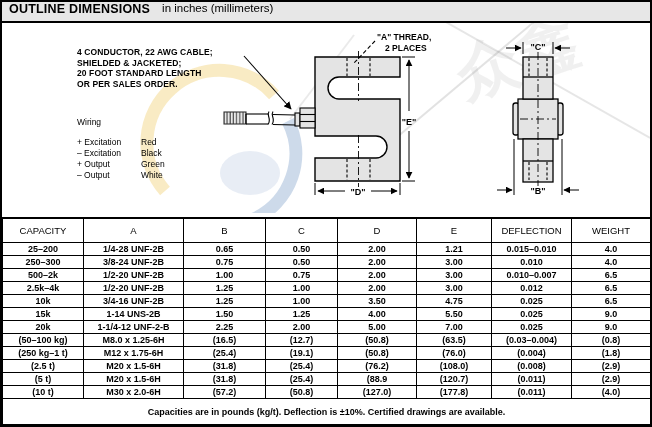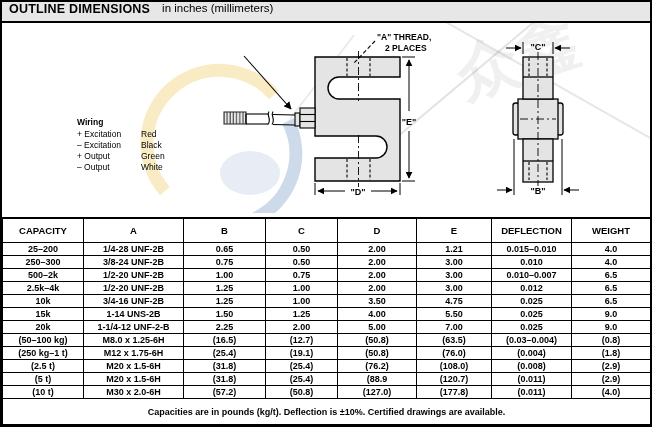--- a/index.html
+++ b/index.html
@@ -7,46 +7,52 @@
   body { width:652px; height:427px; font-family:"Liberation Sans",sans-serif; color:#000; }
   .page { width:652px; height:427px; border:2px solid #000; display:flex; flex-direction:column; background:#fff; overflow:hidden; position:relative; }
 
   .title-bar { height:21px; background:#e7e7e7; border-bottom:2px solid #000; display:flex; padding:0 7px; flex:0 0 auto; }
   .title-bold { font-weight:bold; font-size:12.5px; letter-spacing:.2px; }
   .title-rest { font-size:11.5px; margin-left:12px; }
 
   .diagram { position:relative; flex:1 1 auto; overflow:hidden; }
   .note { position:absolute; left:75px; top:24px; font-size:8.5px; font-weight:bold; line-height:10.5px; letter-spacing:.1px; z-index:3; }
   .wiring { position:absolute; left:75px; top:94px; font-size:8.5px; z-index:3; }
-  .wiring-heading { font-weight:bold; line-height:11px; margin-bottom:1px; }
+  .wiring-heading { font-weight:normal; line-height:11px; margin-bottom:9px; }
   .wiring-row { display:flex; line-height:11px;align-items:flex-end; }
   .wiring-signal { width:64px; }
   svg.draw { position:absolute; left:0; top:0; z-index:2; }
   svg .dim  { font:bold 9px "Liberation Sans",sans-serif; }
   svg .lbl  { font:bold 8.5px "Liberation Sans",sans-serif; }
   svg .wm-text { font:bold 62px "DejaVu Sans",sans-serif; fill:#8a8a8a; opacity:.12; }
 
   .dim-table { width:100%; border-collapse:collapse; table-layout:fixed; flex:0 0 auto; border-top:2px solid #000; }
   .dim-table th, .dim-table td { border:1.2px solid #000; text-align:center; white-space:nowrap; overflow:hidden; padding:0 2px; }
-  .dim-table thead th { height:25px; font-size:9.5px; font-weight:bold; }
+  .dim-table thead th { height:25px; font-size:9.5px; font-weight:normal; }
   .dim-table tbody td { height:13px; font-size:9px; font-weight:bold; }
   .dim-table tfoot td { height:26px; font-size:9px; font-weight:bold; }
 </style>
 </head>
 <body>
 
 <div class="page">
 
   <div class="title-bar">
     <span class="title-bold">OUTLINE DIMENSIONS</span>
     <span class="title-rest">in inches (millimeters)</span>
   </div>
 
   <div class="diagram">
 
+    <div class="note">
+      <div>4 CONDUCTOR, 22 AWG CABLE;</div>
+      <div>SHIELDED &amp; JACKETED;</div>
+      <div>20 FOOT STANDARD LENGTH</div>
+      <div>OR PER SALES ORDER.</div>
+    </div>
 
     <div class="wiring">
       <div class="wiring-heading">Wiring</div>
       <div class="wiring-row">
         <span class="wiring-signal">+ Excitation</span>
         <span>Red</span>
       </div>
       <div class="wiring-row">
         <span class="wiring-signal">– Excitation</span>
         <span>Black</span>

